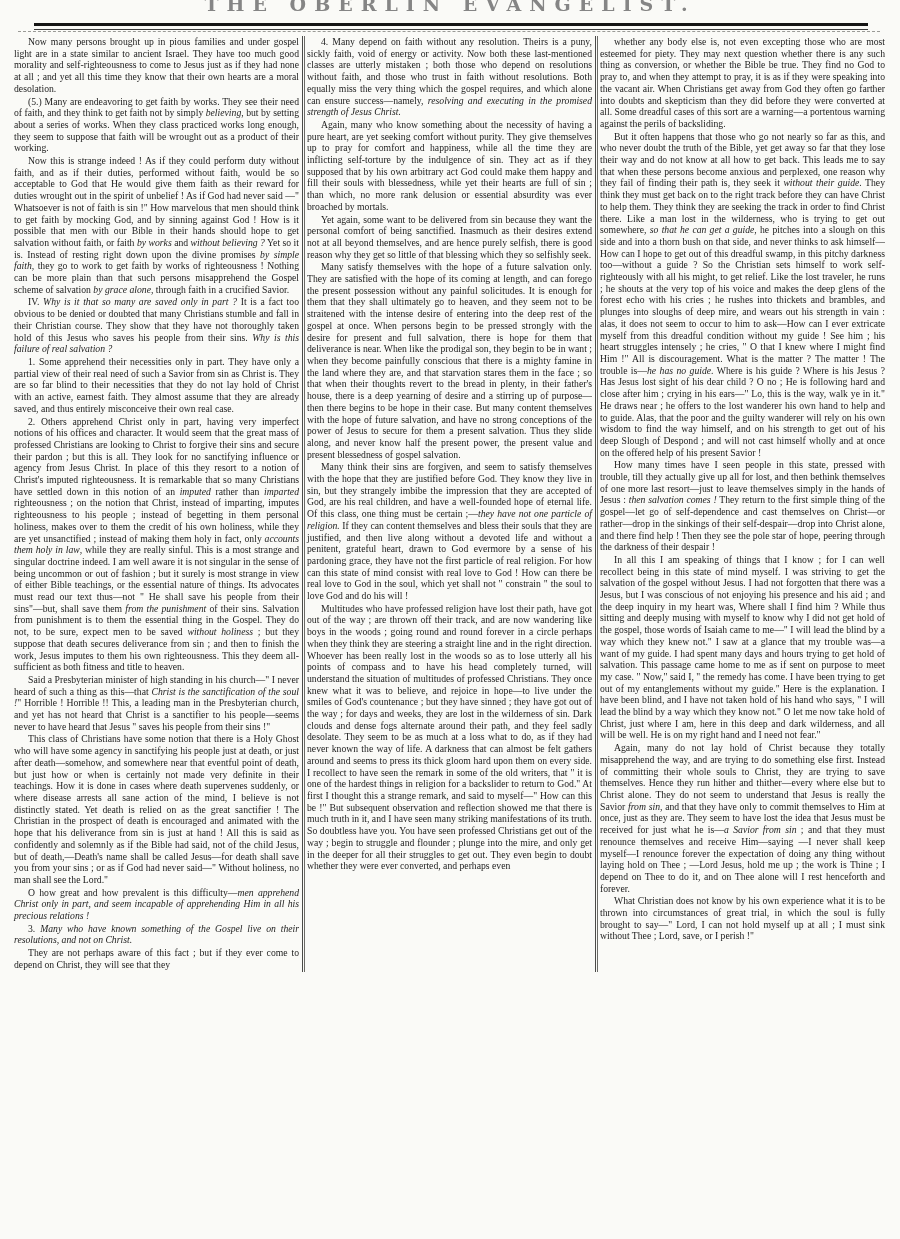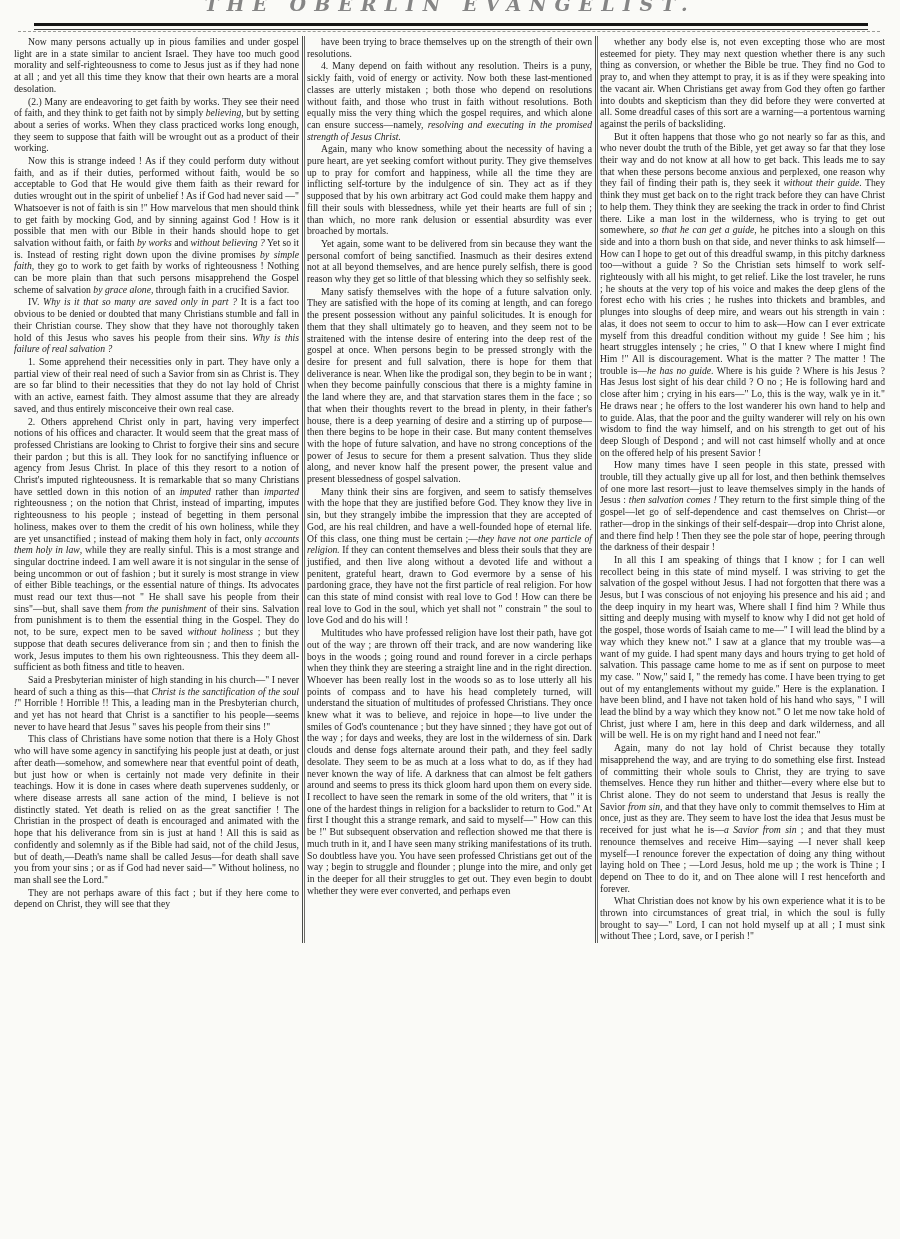--- a/index.html
+++ b/index.html
@@ -10,21 +10,20 @@
     font-family:"Liberation Serif", serif;
     overflow:hidden;
     position:relative;
   }
   .page{width:900px;height:1239px;position:relative;}
   
   .masthead-clip{
     height:22px;overflow:hidden;
     display:flex;justify-content:center;align-items:flex-start;
     padding-top:0;
-    font-style:italic;
   }
   .masthead-text{
     font-family:"DejaVu Serif", serif;
     font-size:19px;font-weight:bold;
     letter-spacing:8px;
     color:#5f5f5f;
     opacity:.75;
     filter:blur(.4px);
     transform:translateY(-7px);
     white-space:nowrap;
@@ -69,33 +68,34 @@
 <body style="--paper: #fafaf7; --ink: #1c1c1c;">
 
 <div class="page">
   <div class="masthead-clip">
     <span class="masthead-text">THE OBERLIN EVANGELIST.</span>
   </div>
   <div class="top-rule"></div>
   <div class="sub-rule"></div>
   <div class="columns">
     <div class="col">
-        <p class="para"><span>Now many persons actually up in pious families and under gospel light are in a state similar to ancient Israel. They have too much good morality and self-righteousness to come to Jesus just as if they had none at all ; and yet all this time they know that their own hearts are a moral desolation.</span></p>
-        <p class="para"><span>(2.) Many are endeavoring to get faith by works. They see their need of faith, and they think to get faith not by simply </span><span class="it">believing</span><span>, but by setting about a series of works. When they class practiced works long enough, they seem to suppose that faith will be wrought out as a product of their working.</span></p>
+        <p class="para"><span>Now many persons brought up in pious families and under gospel light are in a state similar to ancient Israel. They have too much good morality and self-righteousness to come to Jesus just as if they had none at all ; and yet all this time they know that their own hearts are a moral desolation.</span></p>
+        <p class="para"><span>(5.) Many are endeavoring to get faith by works. They see their need of faith, and they think to get faith not by simply </span><span class="it">believing</span><span>, but by setting about a series of works. When they class practiced works long enough, they seem to suppose that faith will be wrought out as a product of their working.</span></p>
         <p class="para"><span>Now this is strange indeed !  As if they could perform duty without faith, and as if their duties, performed without faith, would be so acceptable to God that He would give them faith as their reward for duties wrought out in the spirit of unbelief !  As if God had never said —" Whatsoever is not of faith is sin !"  How marvelous that men should think to get faith by mocking God, and by sinning against God !  How is it possible that men with our Bible in their hands should hope to get salvation without faith, or faith </span><span class="it">by works</span><span> and </span><span class="it">without believing ?</span><span>  Yet so it is.  Instead of resting right down upon the divine promises </span><span class="it">by simple faith</span><span>, they go to work to get faith by works of righteousness !  Nothing can be more plain than that such persons misapprehend the Gospel scheme of salvation </span><span class="it">by grace alone</span><span>, through faith in a crucified Savior.</span></p>
         <p class="para"><span>IV. </span><span class="it">Why is it that so many are saved only in part ?</span><span>  It is a fact too obvious to be denied or doubted that many Christians stumble and fall in their Christian course. They show that they have not thoroughly taken hold of this Jesus who saves his people from their sins.  </span><span class="it">Why is this failure of real salvation ?</span></p>
         <p class="para"><span>1.  Some apprehend their necessities only in part. They have only a partial view of their real need of such a Savior from sin as Christ is.  They are so far blind to their necessities that they do not lay hold of Christ with an active, earnest faith.  They almost assume that they are already saved, and thus entirely misconceive their own real case.</span></p>
         <p class="para"><span>2.  Others apprehend Christ only in part, having very imperfect notions of his offices and character.  It would seem that the great mass of professed Christians are looking to Christ to forgive their sins and secure their pardon ; but this is all.  They look for no sanctifying influence or agency from Jesus Christ.  In place of this they resort to a notion of Christ's imputed righteousness. It is remarkable that so many Christians have settled down in this notion of an </span><span class="it">imputed</span><span> rather than </span><span class="it">imparted</span><span> righteousness ; on the notion that Christ, instead of imparting, imputes righteousness to his people ; instead of begetting in them personal holiness, makes over to them the credit of his own holiness, while they are yet unsanctified ; instead of making them holy in fact, only </span><span class="it">accounts them holy in law</span><span>, while they are really sinful. This is a most strange and singular doctrine indeed.  I am well aware it is not singular in the sense of being uncommon or out of fashion ; but it surely is most strange in view of either Bible teachings, or the essential nature of things.  Its advocates must read our text thus—not " He shall save his people from their sins"—but, shall save them </span><span class="it">from the punishment</span><span> of their sins.  Salvation from punishment is to them the essential thing in the Gospel.  They do not, to be sure, expect men to be saved </span><span class="it">without holiness</span><span> ; but they suppose that death secures deliverance from sin ; and then to finish the work, Jesus imputes to them his own righteousness.  This they deem all-sufficient as both fitness and title to heaven.</span></p>
         <p class="para"><span>Said a Presbyterian minister of high standing in his church—" I never heard of such a thing as this—that </span><span class="it">Christ is the sanctification of the soul !</span><span>"  Horrible ! Horrible !!  This, a leading man in the Presbyterian church, and yet has not heard that Christ is a sanctifier to his people—seems never to have heard that Jesus " saves his people from their sins !"</span></p>
         <p class="para"><span>This class of Christians have some notion that there is a Holy Ghost who will have some agency in sanctifying his people just at death, or just after death—somehow, and somewhere near that eventful point of death, but just how or when is certainly not made very definite in their teachings.  How it is done in cases where death supervenes suddenly, or where disease arrests all sane action of the mind, I believe is not distinctly stated. Yet death is relied on as the great sanctifier !  The Christian in the prospect of death is encouraged and animated with the hope that his deliverance from sin is just at hand !  All this is said as confidently and solemnly as if the Bible had said, not of the child Jesus, but of death,—Death's name shall be called Jesus—for death shall save you from your sins ; or as if God had never said—" Without holiness, no man shall see the Lord."</span></p>
-        <p class="para"><span>They are not perhaps aware of this fact ; but if they here come to depend on Christ, they will see that they</span></p>
+        <p class="para"><span>O how great and how prevalent is this difficulty—</span><span class="it">men apprehend Christ only in part, and seem incapable of apprehending Him in all his precious relations !</span></p>
+        <p class="para"><span>3.  </span><span class="it">Many who have known something of the Gospel live on their resolutions, and not on Christ.</span></p>
+        <p class="para"><span>They are not perhaps aware of this fact ; but if they ever come to depend on Christ, they will see that they</span></p>
       </div>
     <div class="col-rule"></div>
     <div class="col">
-        <p class="para"><span>have been trying to brace themselves up on the strength of their own resolutions.</span></p>
         <p class="para"><span>4.  Many depend on faith without any resolution. Theirs is a puny, sickly faith, void of energy or activity. Now both these last-mentioned classes are utterly mistaken ; both those who depend on resolutions without faith, and those who trust in faith without resolutions. Both equally miss the very thing which the gospel requires, and which alone can ensure success—namely, </span><span class="it">resolving and executing in the promised strength of Jesus Christ.</span></p>
         <p class="para"><span>Again, many who know something about the necessity of having a pure heart, are yet seeking comfort without purity.  They give themselves up to pray for comfort and happiness, while all the time they are inflicting self-torture by the indulgence of sin.  They act as if they supposed that by his own arbitrary act God could make them happy and fill their souls with blessedness, while yet their hearts are full of sin ; than which, no more rank delusion or essential absurdity was ever broached by mortals.</span></p>
         <p class="para"><span>Yet again, some want to be delivered from sin because they want the personal comfort of being sanctified.  Inasmuch as their desires extend not at all beyond themselves, and are hence purely selfish, there is good reason why they get so little of that blessing which they so selfishly seek.</span></p>
         <p class="para"><span>Many satisfy themselves with the hope of a future salvation only.  They are satisfied with the hope of its coming at length, and can forego the present possession without any painful solicitudes.  It is enough for them that they shall ultimately go to heaven, and they seem not to be straitened with the intense desire of entering into the deep rest of the gospel at once.  When persons begin to be pressed strongly with the desire for present and full salvation, there is hope for them that deliverance is near.  When like the prodigal son, they begin to be in want ; when they become painfully conscious that there is a mighty famine in the land where they are, and that starvation stares them in the face ; so that when their thoughts revert to the bread in plenty, in their father's house, there is a deep yearning of desire and a stirring up of purpose—then there begins to be hope in their case.  But many content themselves with the hope of future salvation, and have no strong conceptions of the power of Jesus to secure for them a present salvation.  Thus they slide along, and never know half the present power, the present value and present blessedness of gospel salvation.</span></p>
         <p class="para"><span>Many think their sins are forgiven, and seem to satisfy themselves with the hope that they are justified before God.  They know they live in sin, but they strangely imbibe the impression that they are accepted of God, are his real children, and have a well-founded hope of eternal life.  Of this class, one thing must be certain ;—</span><span class="it">they have not one particle of religion.</span><span>  If they can content themselves and bless their souls that they are justified, and then live along without a devoted life and without a penitent, grateful heart, drawn to God evermore by a sense of his pardoning grace, they have not the first particle of real religion.  For how can this state of mind consist with real love to God !  How can there be real love to God in the soul, which yet shall not " constrain " the soul to love God and do his will !</span></p>
         <p class="para"><span>Multitudes who have professed religion have lost their path, have got out of the way ; are thrown off their track, and are now wandering like boys in the woods ; going round and round forever in a circle perhaps when they think they are steering a straight line and in the right direction.  Whoever has been really lost in the woods so as to lose utterly all his points of compass and to have his head completely turned, will understand the situation of multitudes of professed Christians.  They once knew what it was to believe, and rejoice in hope—to live under the smiles of God's countenance ; but they have sinned ; they have got out of the way ; for days and weeks, they are lost in the wilderness of sin.  Dark clouds and dense fogs alternate around their path, and they feel sadly desolate.  They seem to be as much at a loss what to do, as if they had never known the way of life.  A darkness that can almost be felt gathers around and seems to press its thick gloom hard upon them on every side.  I recollect to have seen the remark in some of the old writers, that " it is one of the hardest things in religion for a backslider to return to God."  At first I thought this a strange remark, and said to myself—" How can this be !"  But subsequent observation and reflection showed me that there is much truth in it, and I have seen many striking manifestations of its truth. So doubtless have you.  You have seen professed Christians get out of the way ; begin to struggle and flounder ; plunge into the mire, and only get in the deeper for all their struggles to get out.  They even begin to doubt whether they were ever converted, and perhaps even</span></p>
       </div>
     <div class="col-rule"></div>
     <div class="col">
         <p class="para"><span>whether any body else is, not even excepting those who are most esteemed for piety.  They may next question whether there is any such thing as conversion, or whether the Bible be true.  They find no God to pray to, and when they attempt to pray, it is as if they were speaking into the vacant air.  When Christians get away from God they often go farther into doubts and skepticism than they did before they were converted at all.  Some dreadful cases of this sort are a warning—a portentous warning against the perils of backsliding.</span></p>

